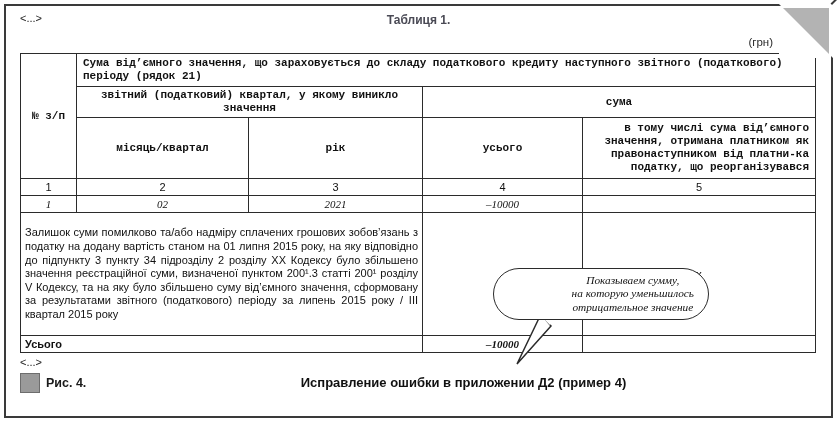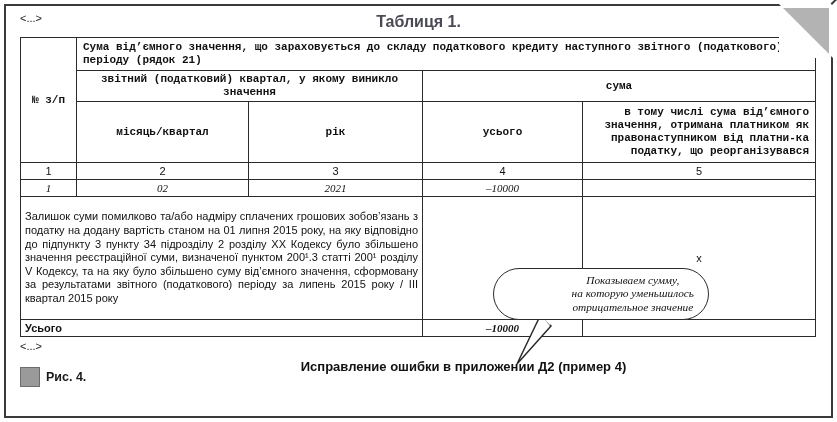--- a/index.html
+++ b/index.html
@@ -84,21 +84,21 @@
   .top-row {
     position: relative;
     height: 22px;
   }
   .table-caption {
     position: absolute;
     left: 0;
     right: 0;
     top: 1px;
     text-align: center;
-    font-size: 16px;
+    font-size: 12px;
     font-weight: bold;
     color: #4a4a55;
   }
   .uah {
     text-align: right;
     font-size: 11.5px;
     color: #2a2a2a;
     padding-right: 44px;
     margin-top: 2px;
     height: 14px;
@@ -157,21 +157,21 @@
     margin-top: 3px;
   }
   .footer {
     position: relative;
     margin-top: 4px;
     height: 26px;
   }
   .fig-box {
     position: absolute;
     left: 0;
-    top: 11px;
+    top: 1px;
     display: flex;
     align-items: center;
   }
   .fig-square {
     width: 18px;
     height: 18px;
     background: #9a9a9a;
     border: 1px solid #6d6d6d;
     margin-right: 6px;
   }
@@ -247,20 +247,21 @@
       <div class="diag"></div>
     </div>
 
     <div class="content">
 
       <div class="top-row">
         <div class="marker">&lt;...&gt;</div>
         <div class="table-caption">Таблиця 1.</div>
       </div>
 
+      <div class="uah">(грн)</div>
 
       <table class="maintable">
         <colgroup>
           <col style="width:56px">
           <col style="width:172px">
           <col style="width:174px">
           <col style="width:160px">
           <col style="width:233px">
         </colgroup>
         <tbody>

